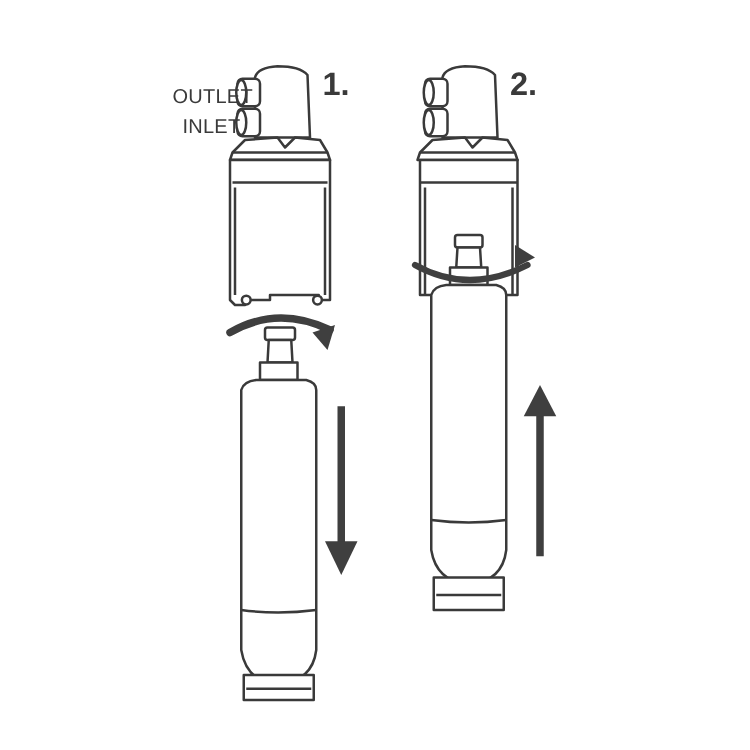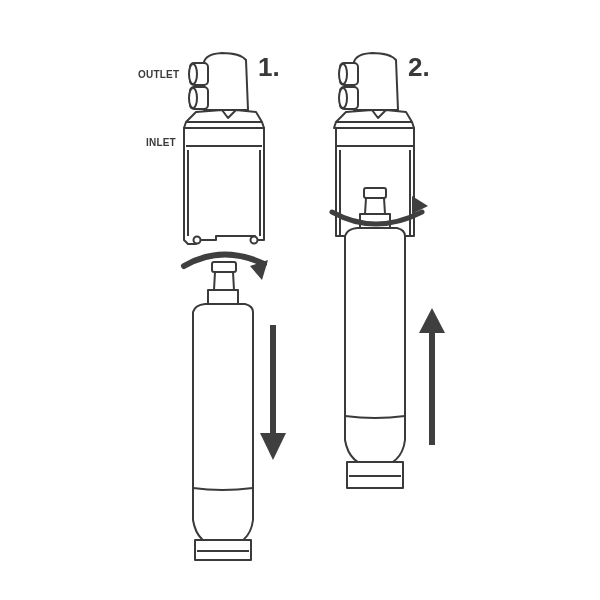--- a/index.html
+++ b/index.html
@@ -1,19 +1,19 @@
 <!DOCTYPE html>
 <html><head>
 <meta charset="utf-8">
 <style>
   html, body { margin:0; padding:0; background:#ffffff; }
   body { width:600px; height:600px; position:relative; overflow:hidden;
          font-family: "Liberation Sans", sans-serif; }
   svg { position:absolute; left:0; top:0; }
-  .lbl { position:absolute; font-weight:bold; color:#3a3a3a; font-size:10px; letter-spacing:0.2px; }
+  .lbl { position:absolute; font-weight:normal; color:#3a3a3a; font-size:16px; letter-spacing:0.2px; }
   .step { position:absolute; font-weight:bold; color:#3a3a3a; font-size:26px; }
 </style>
 </head>
 <body>
 
 <svg width="600" height="600" viewBox="0 0 600 600">
   <defs>
     <marker id="ah" markerWidth="4" markerHeight="4" refX="2" refY="2" orient="auto">
       <path d="M0,0 L4,2 L0,4 Z" fill="#3f3f3f"></path>
     </marker>
@@ -82,15 +82,15 @@
   </g>
 
   <path d="M332,212 Q375,236 422,212" fill="none" stroke="#3f3f3f" stroke-width="5" stroke-linecap="round"></path>
   <path d="M412,196 L428,206 L412,214 Z" fill="#3f3f3f"></path>
 
   <line x1="432" y1="330" x2="432" y2="445" stroke="#3f3f3f" stroke-width="6"></line>
   <path d="M419,333 L445,333 L432,308 Z" fill="#3f3f3f"></path>
 </svg>
 
 <div class="lbl" style="left:138px;top:69px;">OUTLET</div>
-<div class="lbl" style="left:146px;top:93px;margin-top:44px;">INLET</div>
+<div class="lbl" style="left:146px;top:93px;">INLET</div>
 <div class="step" style="left:258px;top:52px;">1.</div>
 <div class="step" style="left:408px;top:52px;">2.</div>
 
 </body></html>

